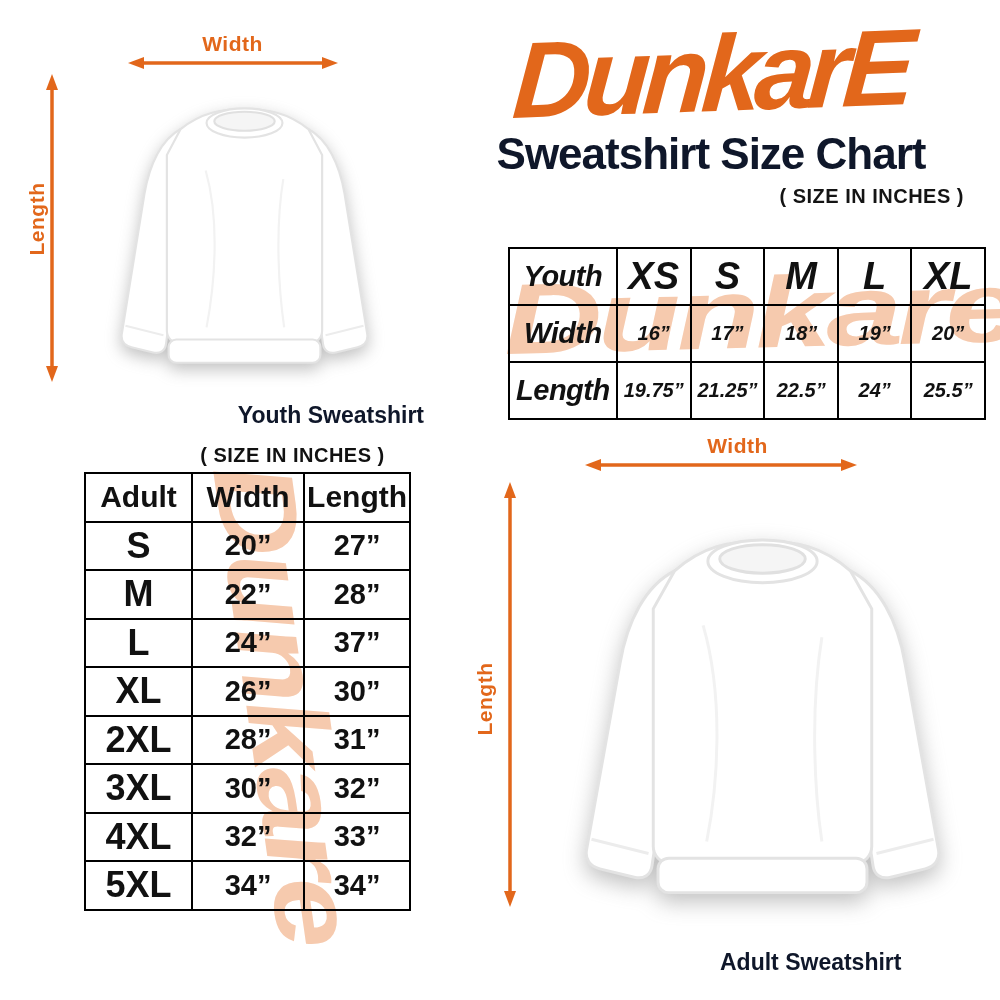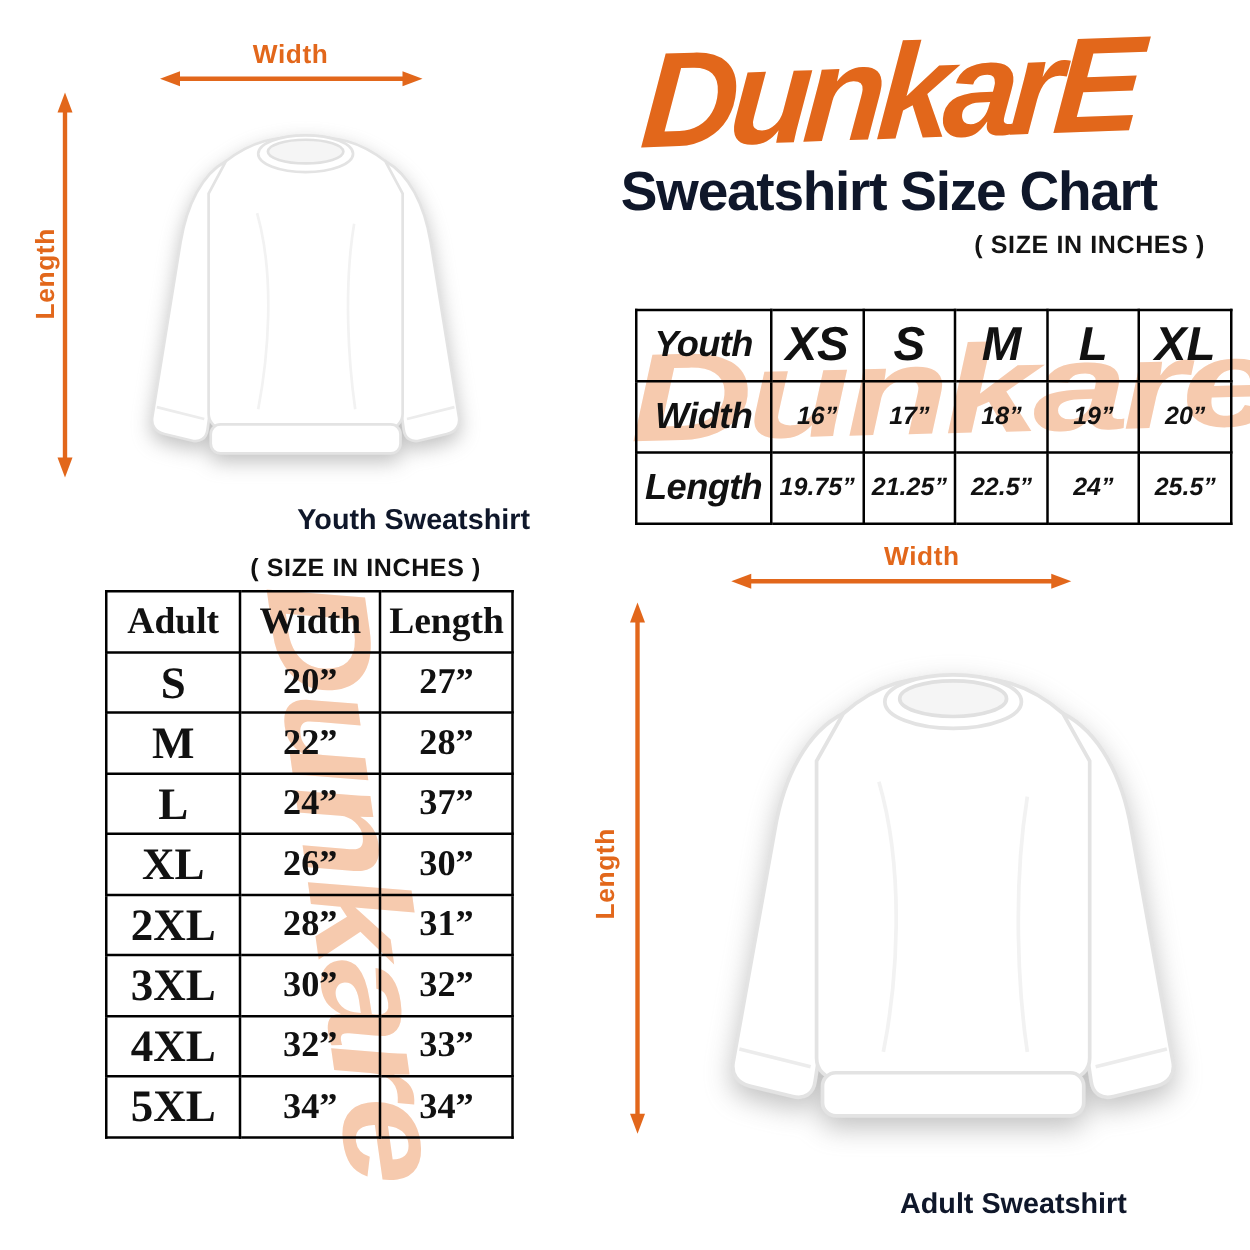--- a/index.html
+++ b/index.html
@@ -73,21 +73,21 @@
   .youth-table td { height:57px;font-style:italic; }
   .yt-rowhead { font-size:29px; font-weight:bold; letter-spacing:-0.5px; width:108px; }
   .yt-size { font-size:38px; font-weight:bold; width:74px; }
   .yt-val { font-size:20px; font-weight:bold; }
 
   .adult-note {
     position:absolute; left:175px; top:444px; width:235px; z-index:2;
     text-align:center; font-size:20px; font-weight:bold; letter-spacing:0.5px;
   }
   .adult-table { left:84px; top:472px; width:327px; border:2px solid #000; }
-  .adult-table td { height:48.5px;font-family:Liberation Serif, serif; }
+  .adult-table td { height:48.5px; }
   .at-head { font-size:30px; font-weight:bold; }
   .at-size { font-size:36px; font-weight:bold; width:108px; }
   .at-val { font-size:29px; font-weight:bold; }
   .at-col-w { width:113px; }
   .at-col-l { width:106px; }
 </style>
 </head>
 <body>
 
 <div class="canvas">

